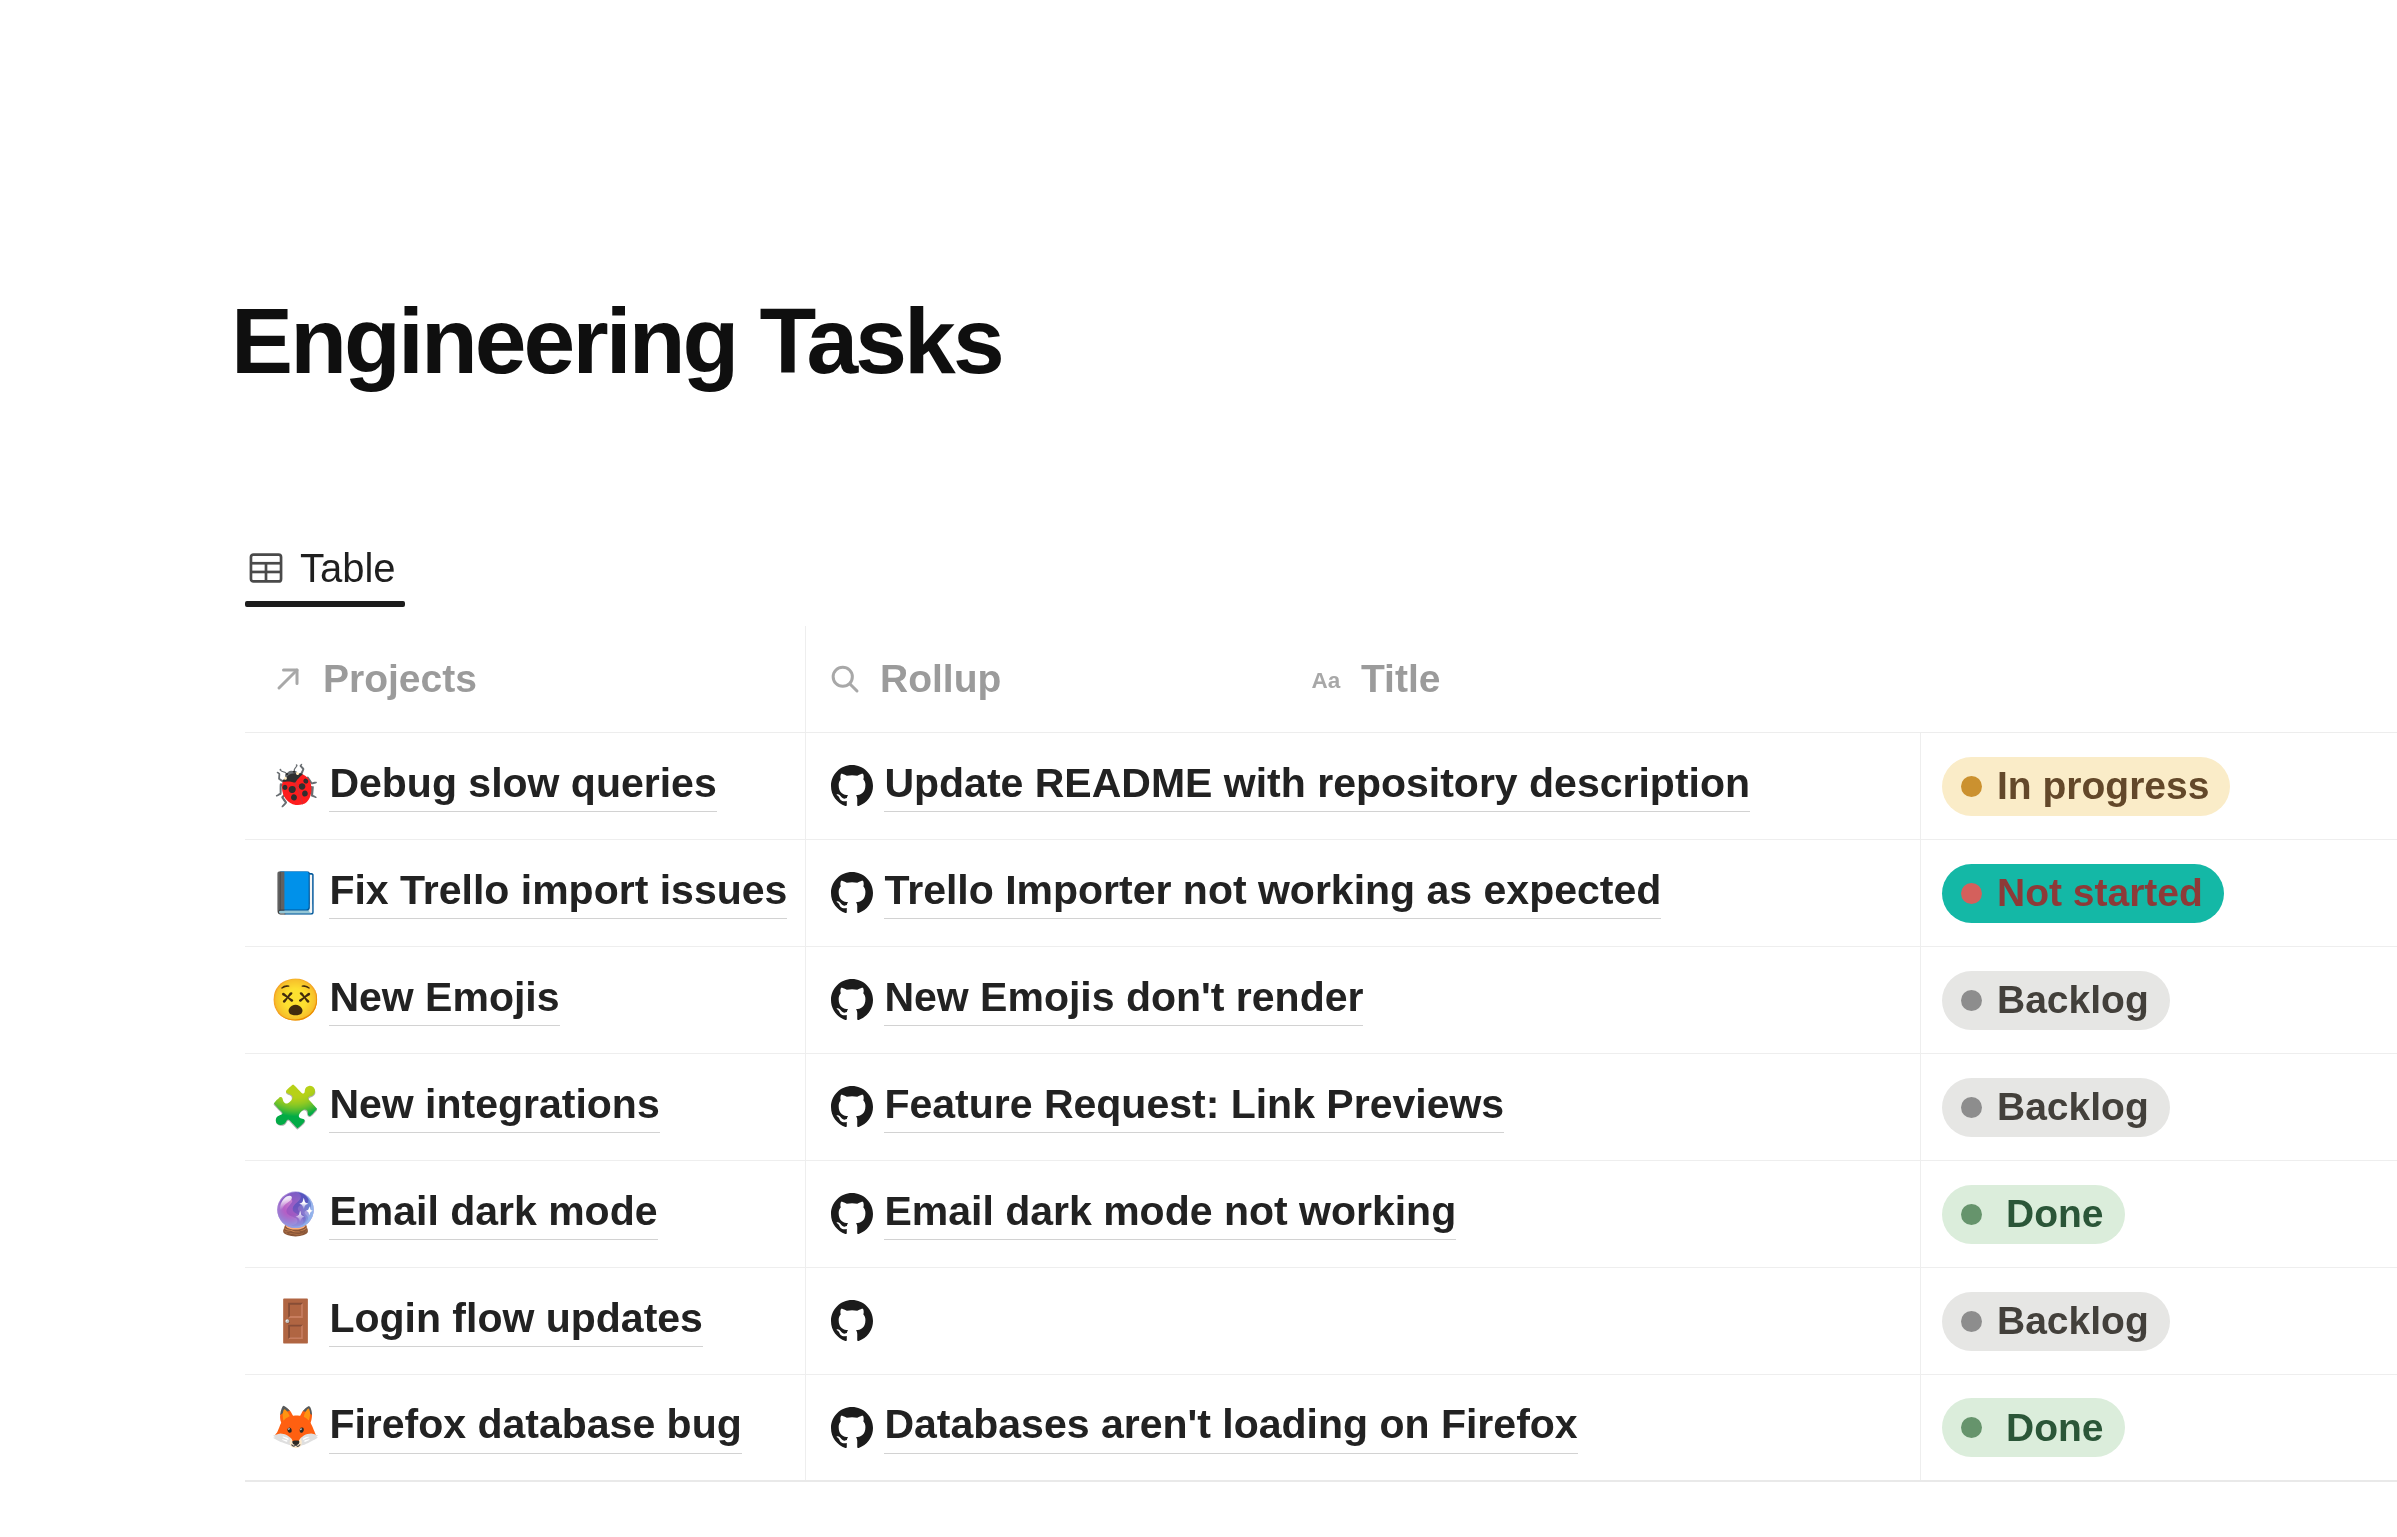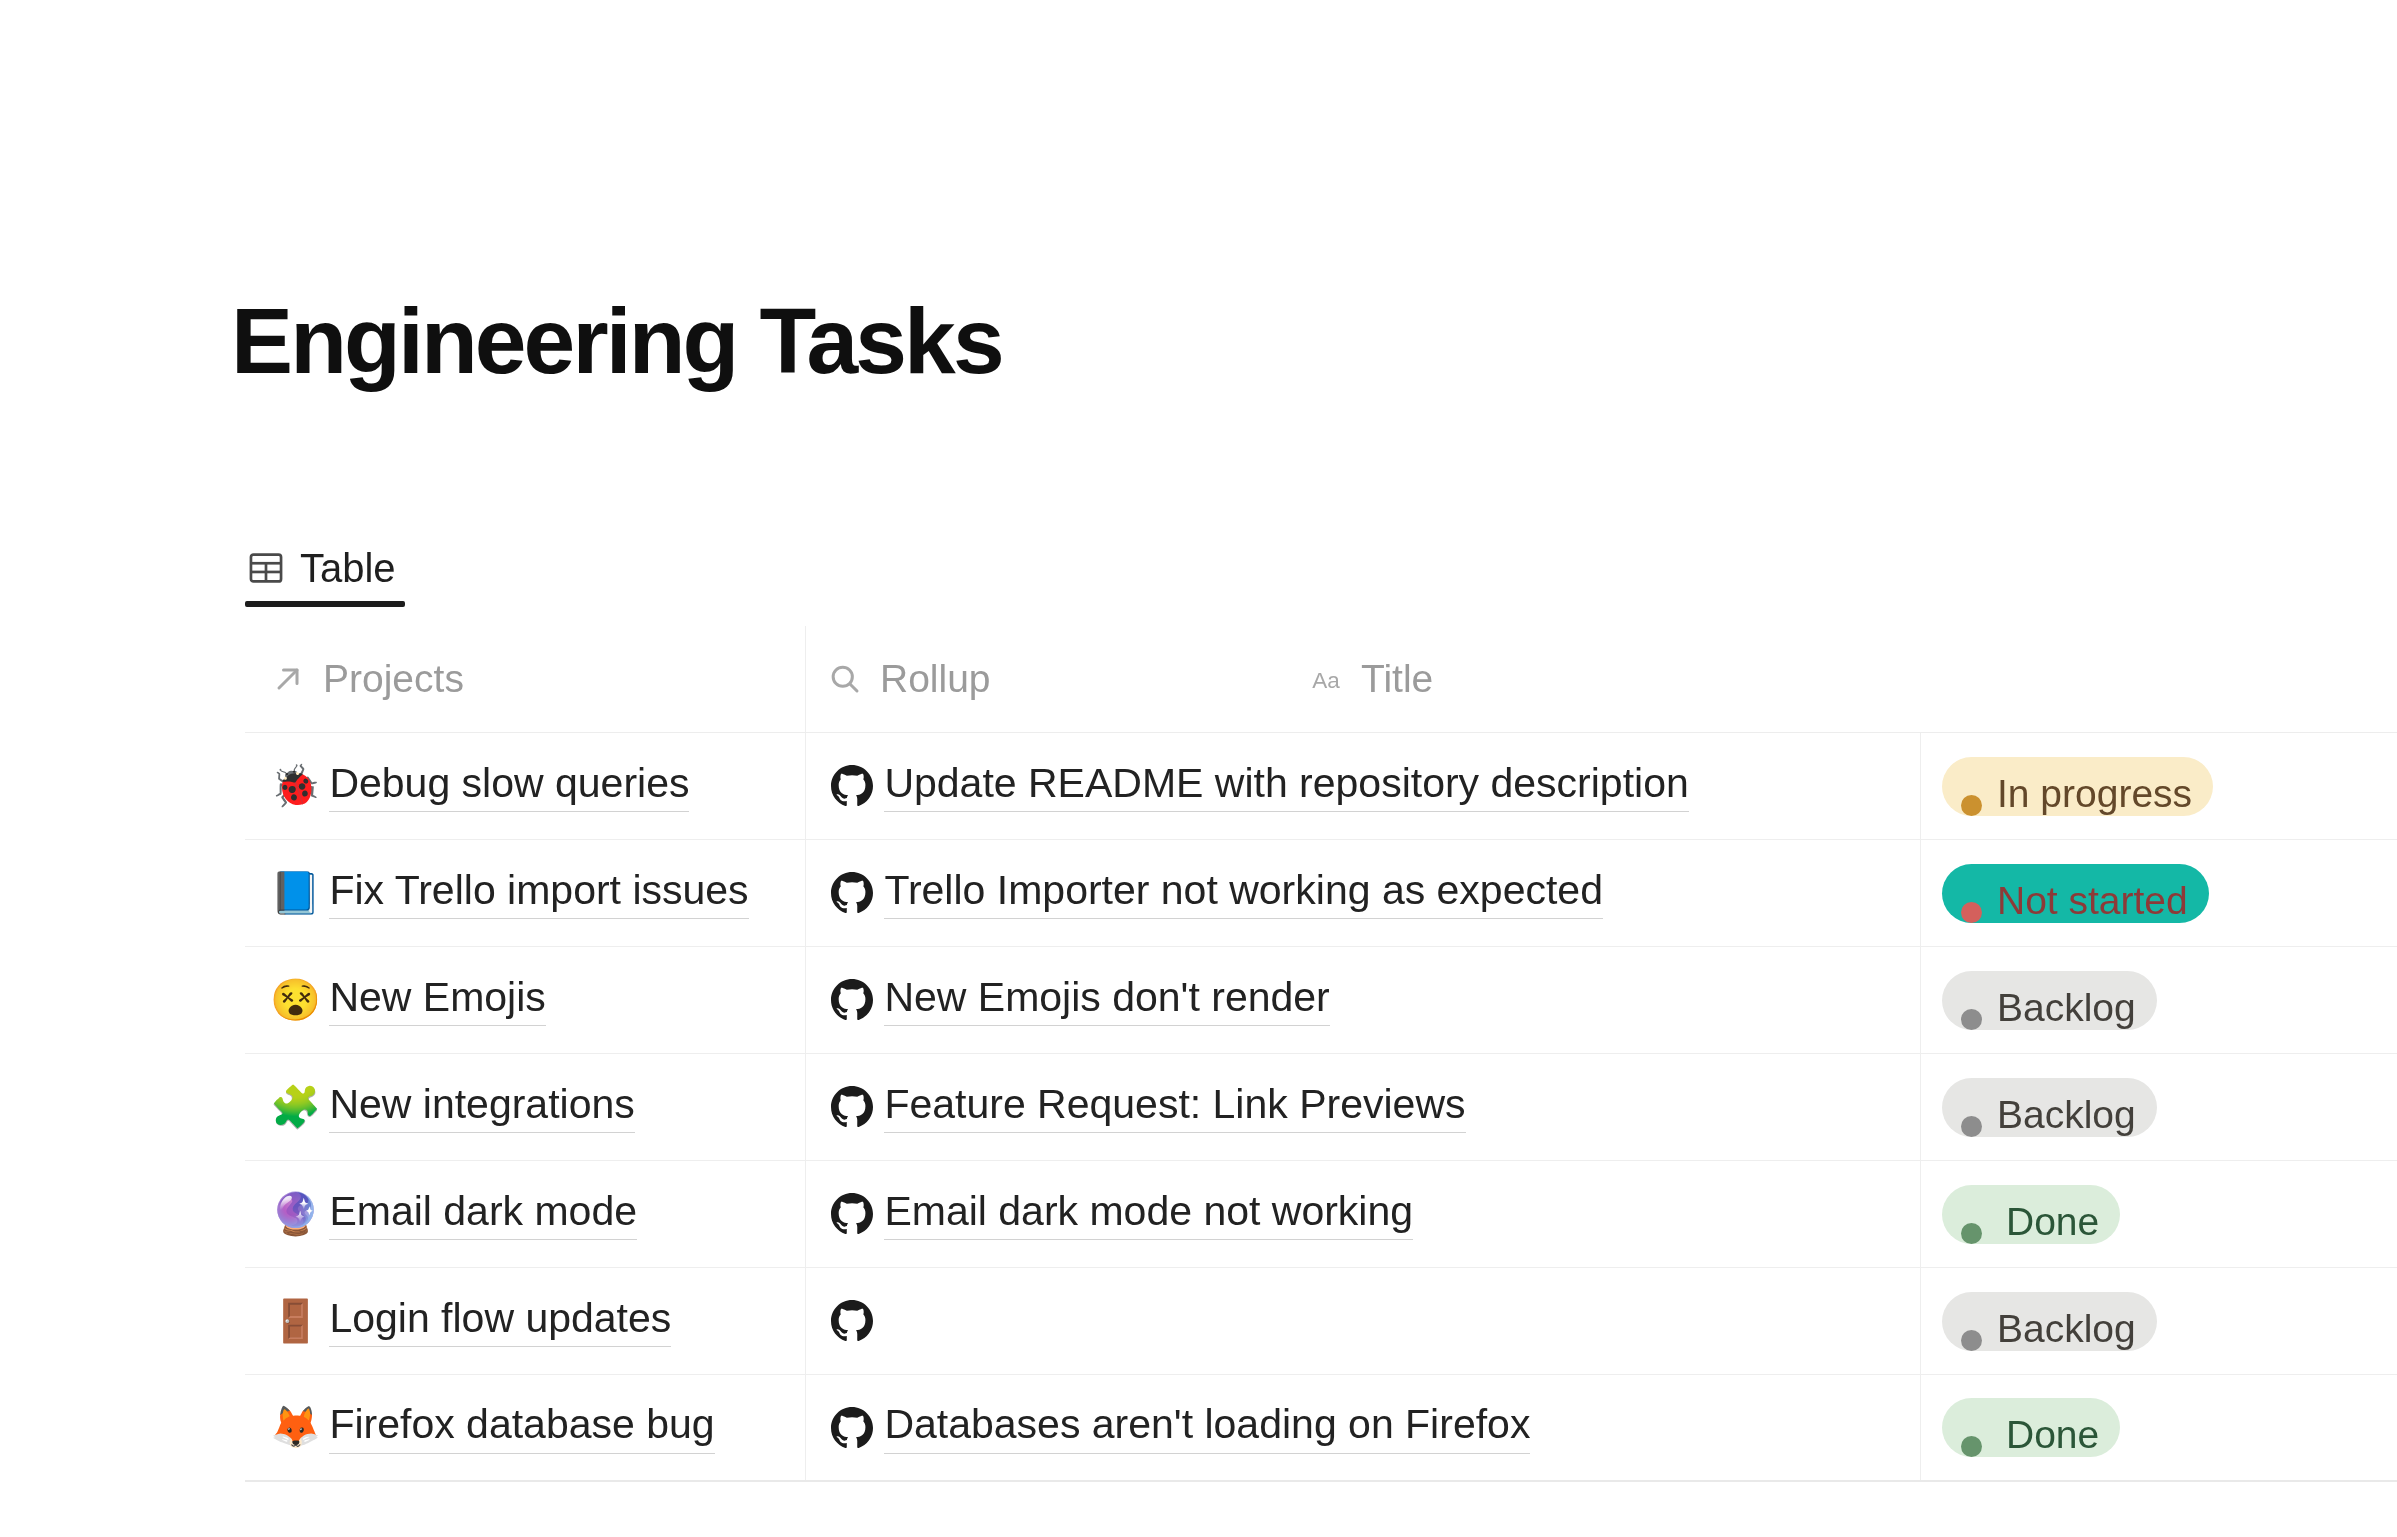--- a/index.html
+++ b/index.html
@@ -73,20 +73,21 @@
     left: 245px;
     top: 626px;
     width: 2152px;
   }
 
   .t-row {
     display: flex;
     align-items: stretch;
     border-bottom: 1.9px solid #eeeeee;
     height: 107px;
+    font-weight: bold;
   }
   .t-row.header-row {
     height: 107px;
     border-bottom: 1.9px solid #ededed;
   }
   .t-row.last-row { border-bottom: 2.9px solid #e9e9e9; }
 
   .cell {
     display: flex;
     align-items: center;
@@ -129,21 +130,21 @@
   .gh-icon {
     width: 42px;
     height: 42px;
     flex: 0 0 42px;
     display: block;
   }
 
   
   .pill {
     display: inline-flex;
-    align-items: flex-end;
+    align-items: center;
     gap: 15px;
     height: 59px;
     padding: 0 21px 0 19px;
     border-radius: 29.5px;
     font-size: 39px;
     white-space: nowrap;
   }
   .pill .dot {
     width: 21px;
     height: 21px;

